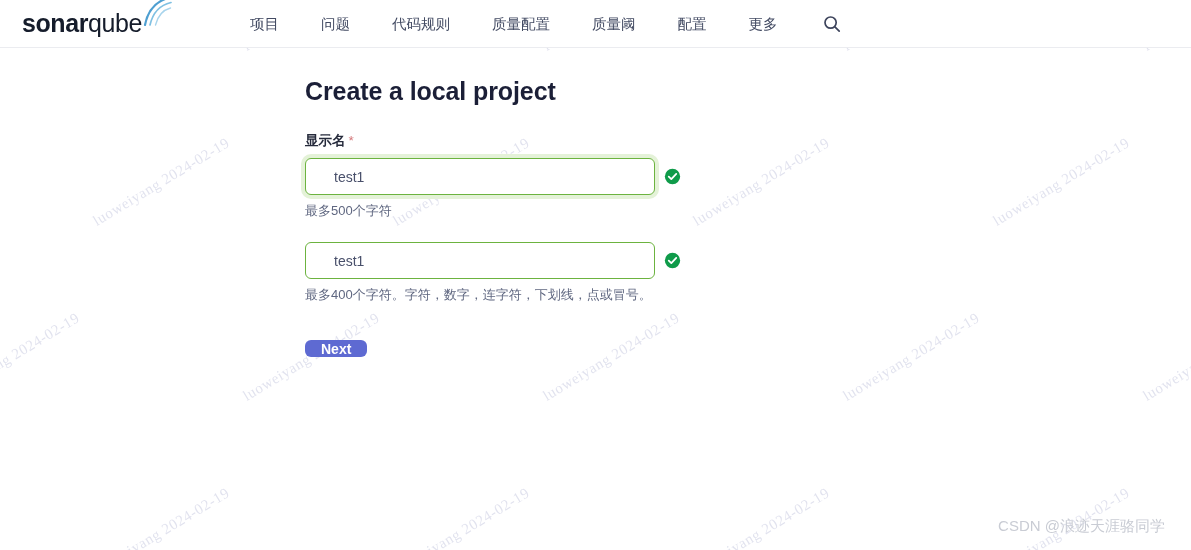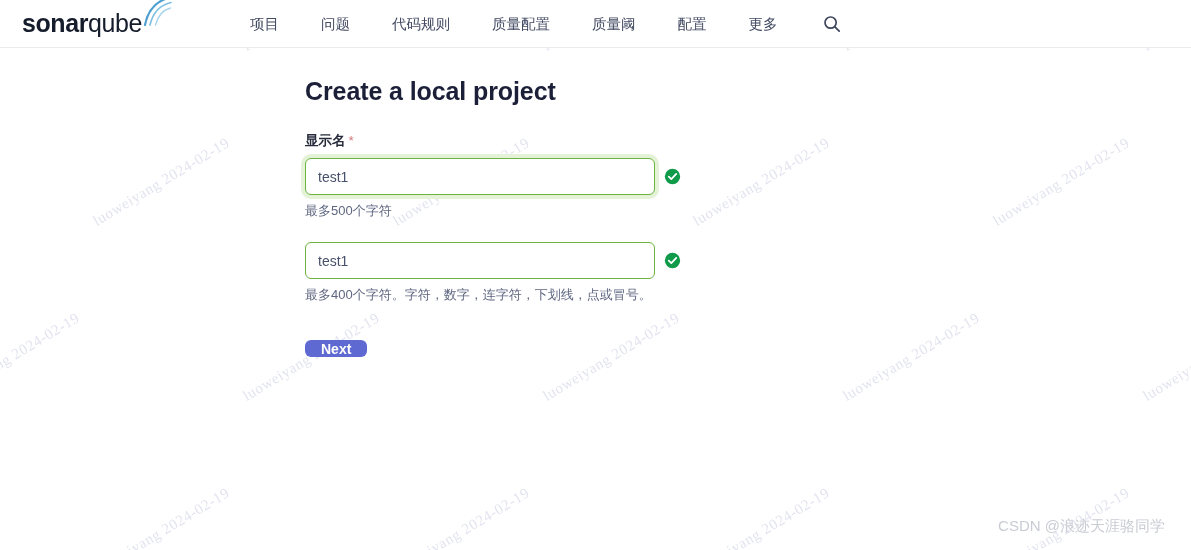--- a/index.html
+++ b/index.html
@@ -121,21 +121,21 @@
 
   .input-row {
     display: flex;
     align-items: center;
     gap: 9px;
   }
   .text-input {
     width: 350px;
     height: 37px;
     border-radius: 6px;
-    padding: 0 12px;
+    padding: 0 28px;
     font-size: 14px;
     font-family: "Liberation Sans", sans-serif;
     color: #49506b;
     background: #fff;
     outline: none;
     border: 1px solid #d3d6e0;
   }
   .text-input::placeholder { color: #6c7489; }
   .text-input.valid {
     border: 1px solid #6cb33f;

